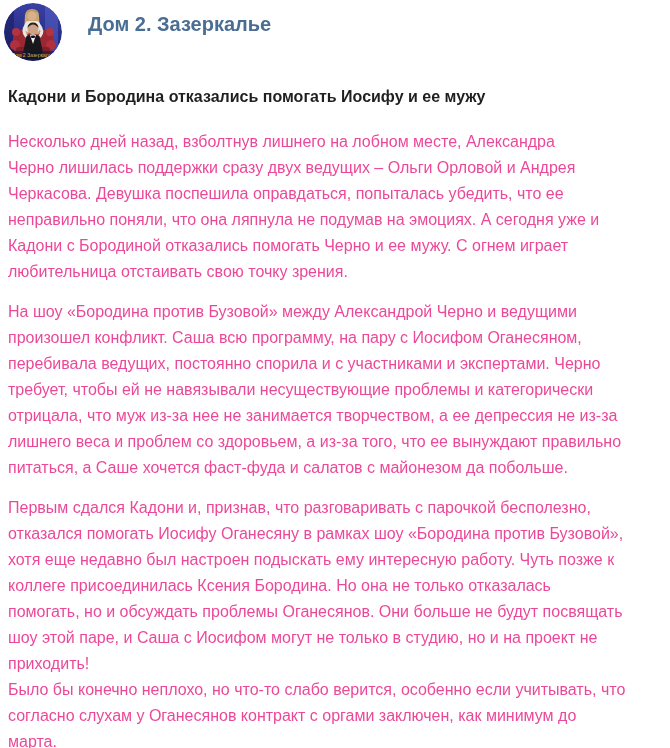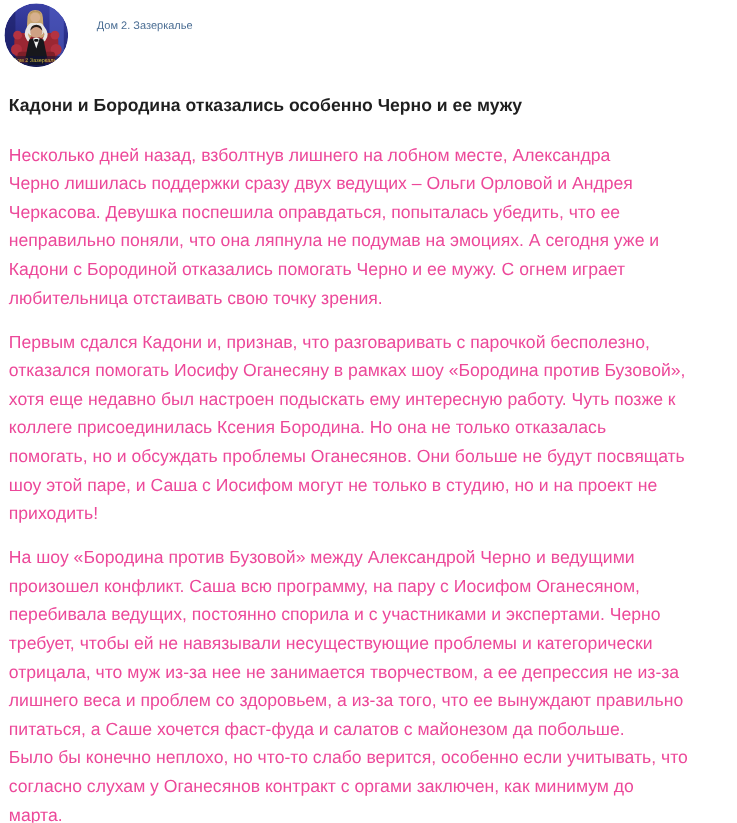--- a/index.html
+++ b/index.html
@@ -31,22 +31,22 @@
     overflow: hidden;
     flex: none;
     cursor: pointer;
     display: block;
   }
   .avatar svg { display: block; }
   .author-name {
     margin-left: 26px;
     margin-top: 12px;
     color: #4a6d93;
-    font-weight: normal;
-    font-size: 10px;
+    font-weight: bold;
+    font-size: 20px;
     line-height: 18px;
     text-decoration: none;
     cursor: pointer;
   }
   .post-content {
     padding: 0 8px;
   }
   .post-title {
     margin: 23px 0 0 0;
     font-size: 16px;
@@ -119,42 +119,42 @@
 
           <rect x="0" y="48" width="58" height="10" fill="#131538" opacity="0.55"></rect>
           <text x="29" y="53.5" text-anchor="middle" font-size="5" font-family="Liberation Sans, sans-serif" fill="#d9c23f" opacity="0.9">Дом 2 Зазеркалье</text>
         </g>
       </svg>
     </span>
     <a class="author-name" href="#">Дом 2. Зазеркалье</a>
   </div>
 
   <div class="post-content">
-    <div class="post-title">Кадони и Бородина отказались особенно Черно и ее мужу</div>
+    <div class="post-title">Кадони и Бородина отказались помогать Иосифу и ее мужу</div>
 
     <div class="post-text">
       <p class="first">Несколько дней назад, взболтнув лишнего на лобном месте, Александра
 Черно лишилась поддержки сразу двух ведущих – Ольги Орловой и Андрея
 Черкасова. Девушка поспешила оправдаться, попыталась убедить, что ее
 неправильно поняли, что она ляпнула не подумав на эмоциях. А сегодня уже и
 Кадони с Бородиной отказались помогать Черно и ее мужу. С огнем играет
 любительница отстаивать свою точку зрения.</p>
+      <p>На шоу «Бородина против Бузовой» между Александрой Черно и ведущими
+произошел конфликт. Саша всю программу, на пару с Иосифом Оганесяном,
+перебивала ведущих, постоянно спорила и с участниками и экспертами. Черно
+требует, чтобы ей не навязывали несуществующие проблемы и категорически
+отрицала, что муж из-за нее не занимается творчеством, а ее депрессия не из-за
+лишнего веса и проблем со здоровьем, а из-за того, что ее вынуждают правильно
+питаться, а Саше хочется фаст-фуда и салатов с майонезом да побольше.</p>
       <p>Первым сдался Кадони и, признав, что разговаривать с парочкой бесполезно,
 отказался помогать Иосифу Оганесяну в рамках шоу «Бородина против Бузовой»,
 хотя еще недавно был настроен подыскать ему интересную работу. Чуть позже к
 коллеге присоединилась Ксения Бородина. Но она не только отказалась
 помогать, но и обсуждать проблемы Оганесянов. Они больше не будут посвящать
 шоу этой паре, и Саша с Иосифом могут не только в студию, но и на проект не
 приходить!</p>
-      <p>На шоу «Бородина против Бузовой» между Александрой Черно и ведущими
-произошел конфликт. Саша всю программу, на пару с Иосифом Оганесяном,
-перебивала ведущих, постоянно спорила и с участниками и экспертами. Черно
-требует, чтобы ей не навязывали несуществующие проблемы и категорически
-отрицала, что муж из-за нее не занимается творчеством, а ее депрессия не из-за
-лишнего веса и проблем со здоровьем, а из-за того, что ее вынуждают правильно
-питаться, а Саше хочется фаст-фуда и салатов с майонезом да побольше.</p>
       <p class="tight">Было бы конечно неплохо, но что-то слабо верится, особенно если учитывать, что
 согласно слухам у Оганесянов контракт с оргами заключен, как минимум до
 марта.</p>
     </div>
   </div>
 
 </div>
 
 </body></html>

